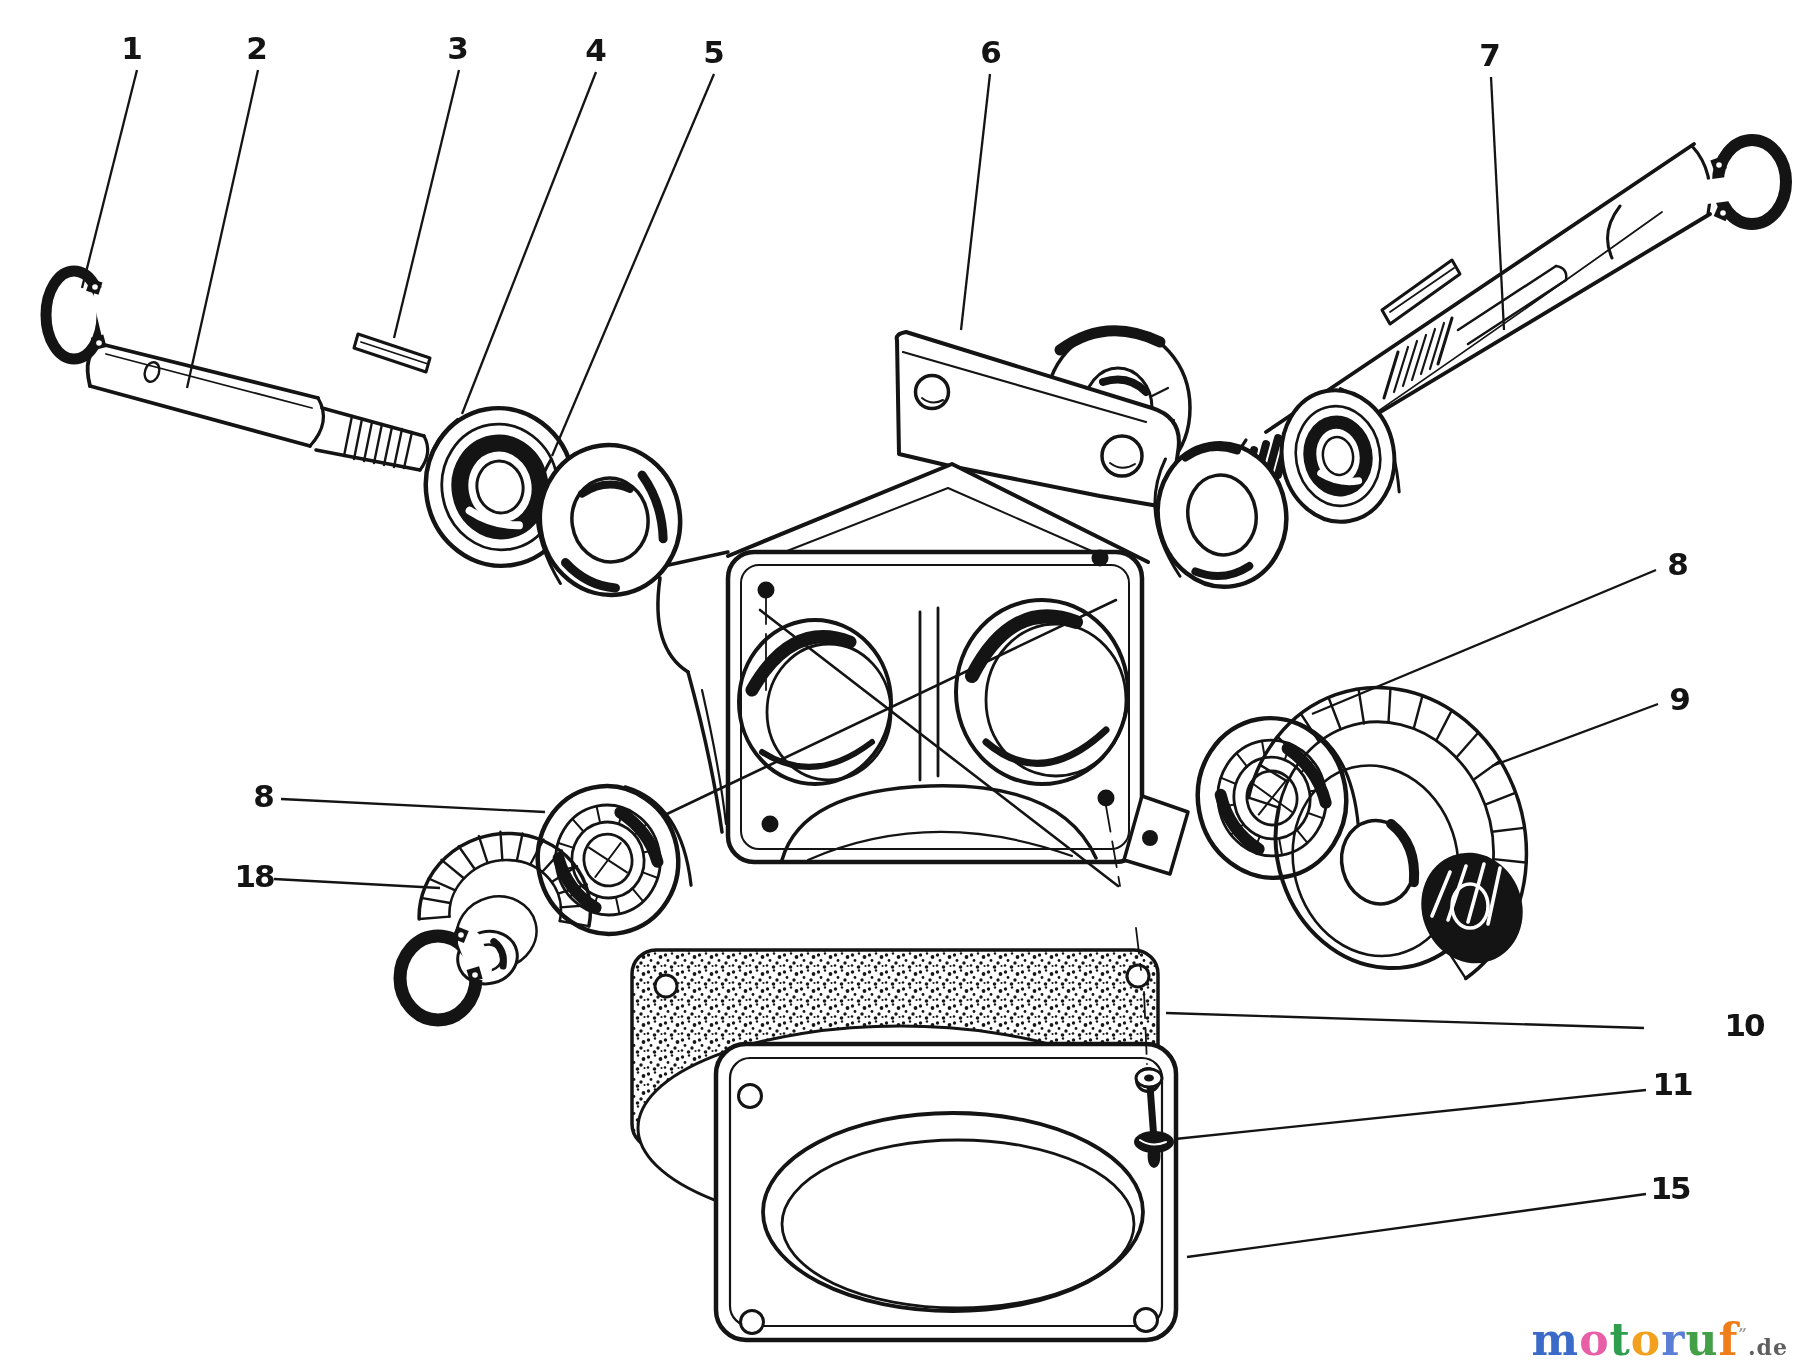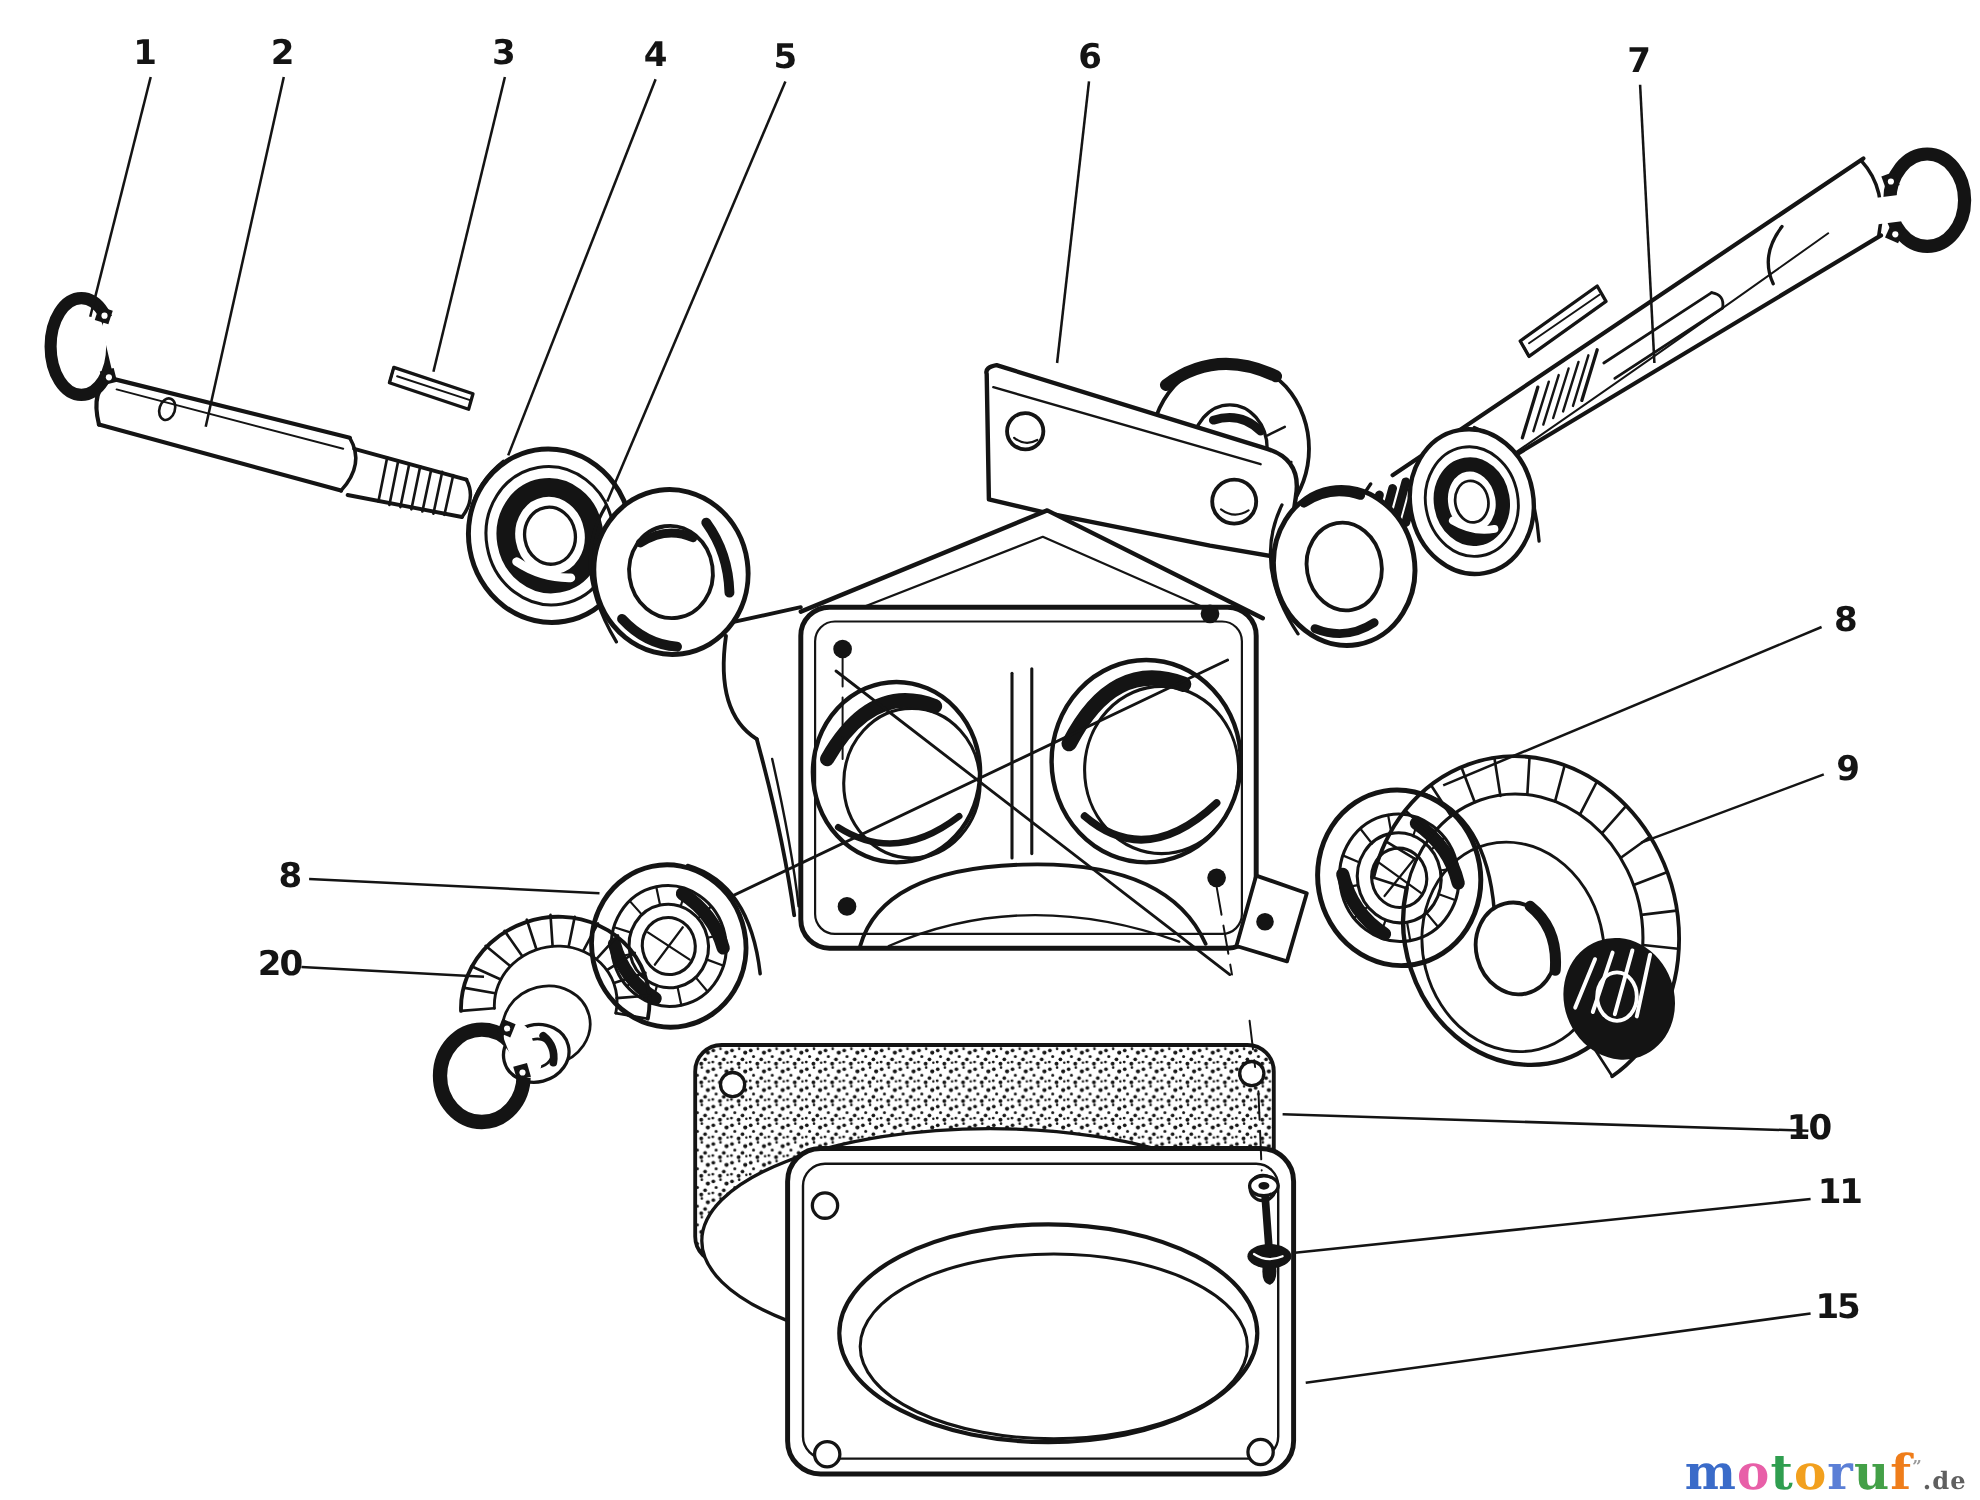--- a/index.html
+++ b/index.html
@@ -416,23 +416,23 @@
   <div id="labels-layer">
       <div class="callout" style="left: 131px; top: 48px;">1</div>
       <div class="callout" style="left: 256px; top: 48px;">2</div>
       <div class="callout" style="left: 457px; top: 48px;">3</div>
       <div class="callout" style="left: 595px; top: 50px;">4</div>
       <div class="callout" style="left: 713px; top: 52px;">5</div>
       <div class="callout" style="left: 990px; top: 52px;">6</div>
       <div class="callout" style="left: 1489px; top: 55px;">7</div>
       <div class="callout" style="left: 1677px; top: 564px;">8</div>
       <div class="callout" style="left: 1679px; top: 699px;">9</div>
-      <div class="callout" style="left: 1644px; top: 1025px;">10</div>
+      <div class="callout" style="left: 1744px; top: 1025px;">10</div>
       <div class="callout" style="left: 1672px; top: 1084px; text-align: center;">11</div>
       <div class="callout" style="left: 1670px; top: 1188px;">15</div>
       <div class="callout" style="left: 263px; top: 796px;">8</div>
-      <div class="callout" style="left: 254px; top: 876px;">20</div>
+      <div class="callout" style="left: 254px; top: 876px;">18</div>
     </div>
 
   <div id="watermark">
     <span id="wm-letters"><span style="color: rgb(58, 107, 201);">m</span><span style="color: rgb(232, 95, 168);">o</span><span style="color: rgb(47, 158, 79);">t</span><span style="color: rgb(242, 160, 30);">o</span><span style="color: rgb(91, 127, 214);">r</span><span style="color: rgb(67, 160, 71);">u</span><span style="color: rgb(239, 125, 26);">f</span></span><span class="wm-mark" style="color: rgb(154, 154, 154);">”</span><span class="wm-suffix" style="color: rgb(95, 95, 95);">.de</span>
   </div>
 </div>
 
 </body></html>

